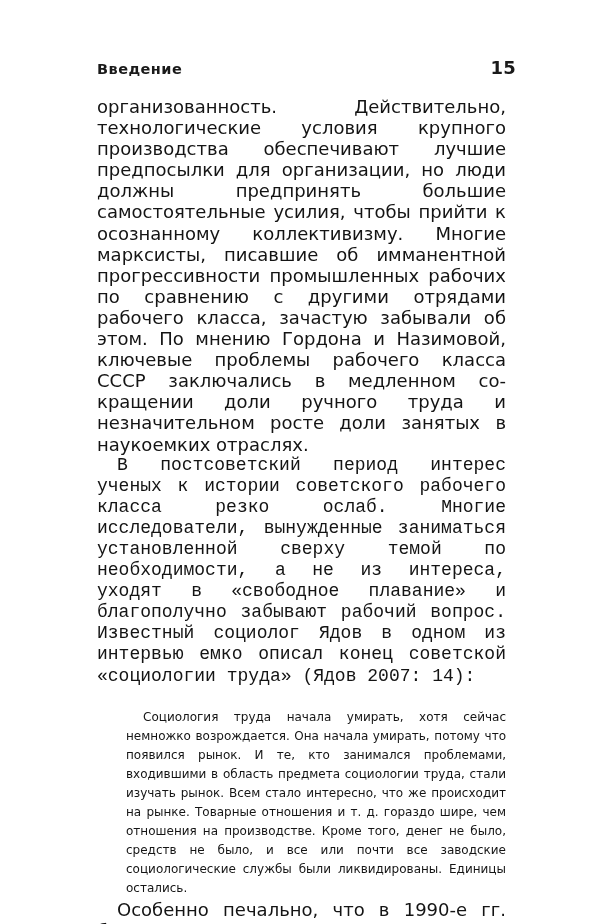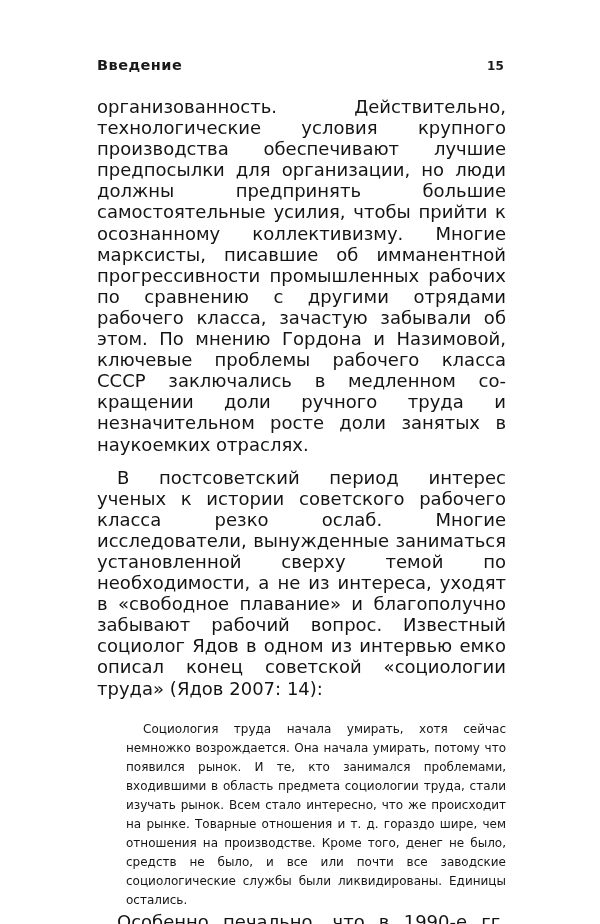--- a/index.html
+++ b/index.html
@@ -21,35 +21,35 @@
     height: 924px;
     background: #ffffff;
     box-sizing: border-box;
   }
 
   
   .running-head {
     position: absolute;
     top: 57px;
     left: 97px;
-    right: 96px;
+    right: 84px;
     height: 24px;
     display: flex;
     align-items: baseline;
     justify-content: space-between;
   }
   .running-head-title {
     font-size: 14.5px;
     font-weight: 600;
     letter-spacing: 0.45px;
     color: #1a1a1a;
     white-space: nowrap;
   }
   .running-head-folio {
-    font-size: 12px;
+    font-size: 18px;
     font-weight: 700;
     color: #1a1a1a;
     letter-spacing: 0.2px;
   }
 
   
   .text-column {
     position: absolute;
     top: 96px;
     left: 97px;
@@ -64,21 +64,22 @@
     text-justify: inter-word;
     hyphens: manual;
     color: #141414;
     font-weight: 500;
     letter-spacing: 0.01px;
   }
   p.body-par.indent {
     text-indent: 20px;
   }
   p.body-par + p.body-par {
-    margin-top: 12px;
+    margin-top: 0;
+    font-family: Liberation Mono, monospace;
   }
 
   
   .quote-block {
     margin: 21px 0 0 0;
     padding: 0 0 0 29px;
     box-sizing: border-box;
     width: 409px;
   }
   .quote-block p {

